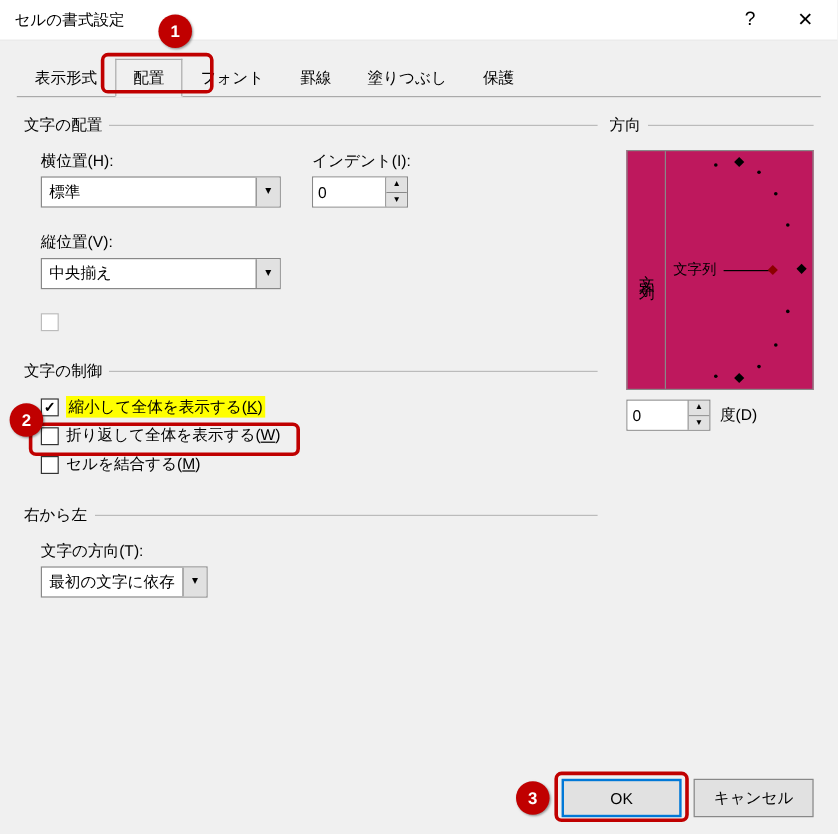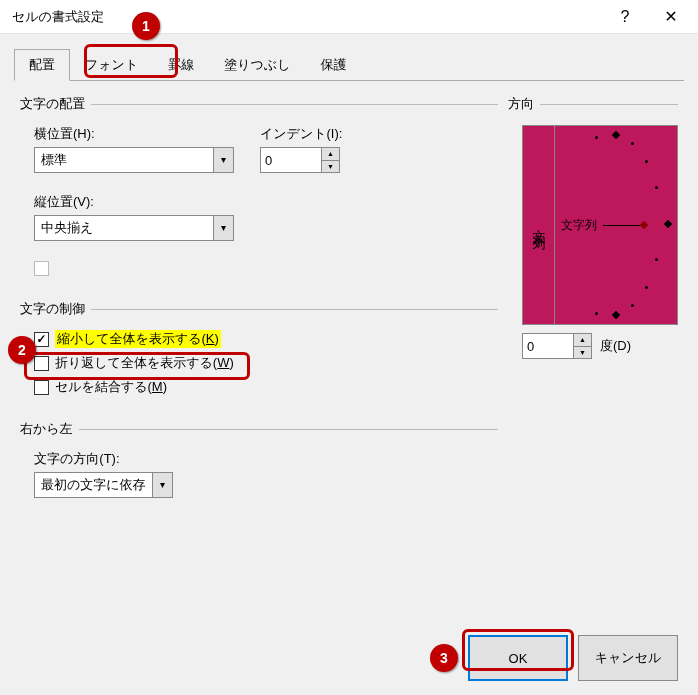--- a/index.html
+++ b/index.html
@@ -53,34 +53,35 @@
   .orient-dial { flex: 1; position: relative; }
   .dial-label { position: absolute; left: 6px; top: 50%; transform: translateY(-50%); font-size: 12px; }
   .dial-line { position: absolute; left: 48px; top: 50%; width: 40px; height: 1px; background: #000; }
   .dial-line::after { content: ""; position: absolute; right: -4px; top: -3px; width: 6px; height: 6px; background: #8b0000; transform: rotate(45deg); }
   .diamond { position: absolute; width: 6px; height: 6px; background: #000; transform: rotate(45deg); }
   .dot { position: absolute; width: 3px; height: 3px; background: #000; border-radius: 50%; }
 
   .orient-ctrl { display: flex; align-items: center; gap: 8px; margin-top: 8px; }
 
   .footer { position: absolute; right: 20px; bottom: 14px; display: flex; gap: 10px; align-items: center; }
-  .btn-std { width: 100px; height: 46px; border: 1px solid #888; background: #e1e1e1; display: flex; align-items: center; justify-content: center; }
+  .btn-std { width: 100px; height: 32px; border: 1px solid #888; background: #e1e1e1; display: flex; align-items: center; justify-content: center; }
   .btn-primary { border: 2px solid #0078d7; }
 </style>
 </head>
 <body>
 
 <div class="titlebar">
   <span class="title">セルの書式設定</span>
   <div class="title-btn">?</div>
   <div class="title-btn">✕</div>
 </div>
 
 <div class="content">
   <div class="tabs" id="tabs">
+      <div class="tab">表示形式</div>
       <div class="tab active">配置</div>
       <div class="tab">フォント</div>
       <div class="tab">罫線</div>
       <div class="tab">塗りつぶし</div>
       <div class="tab">保護</div>
     </div>
 
   <div class="panel">
     <div class="left">
       <fieldset>

